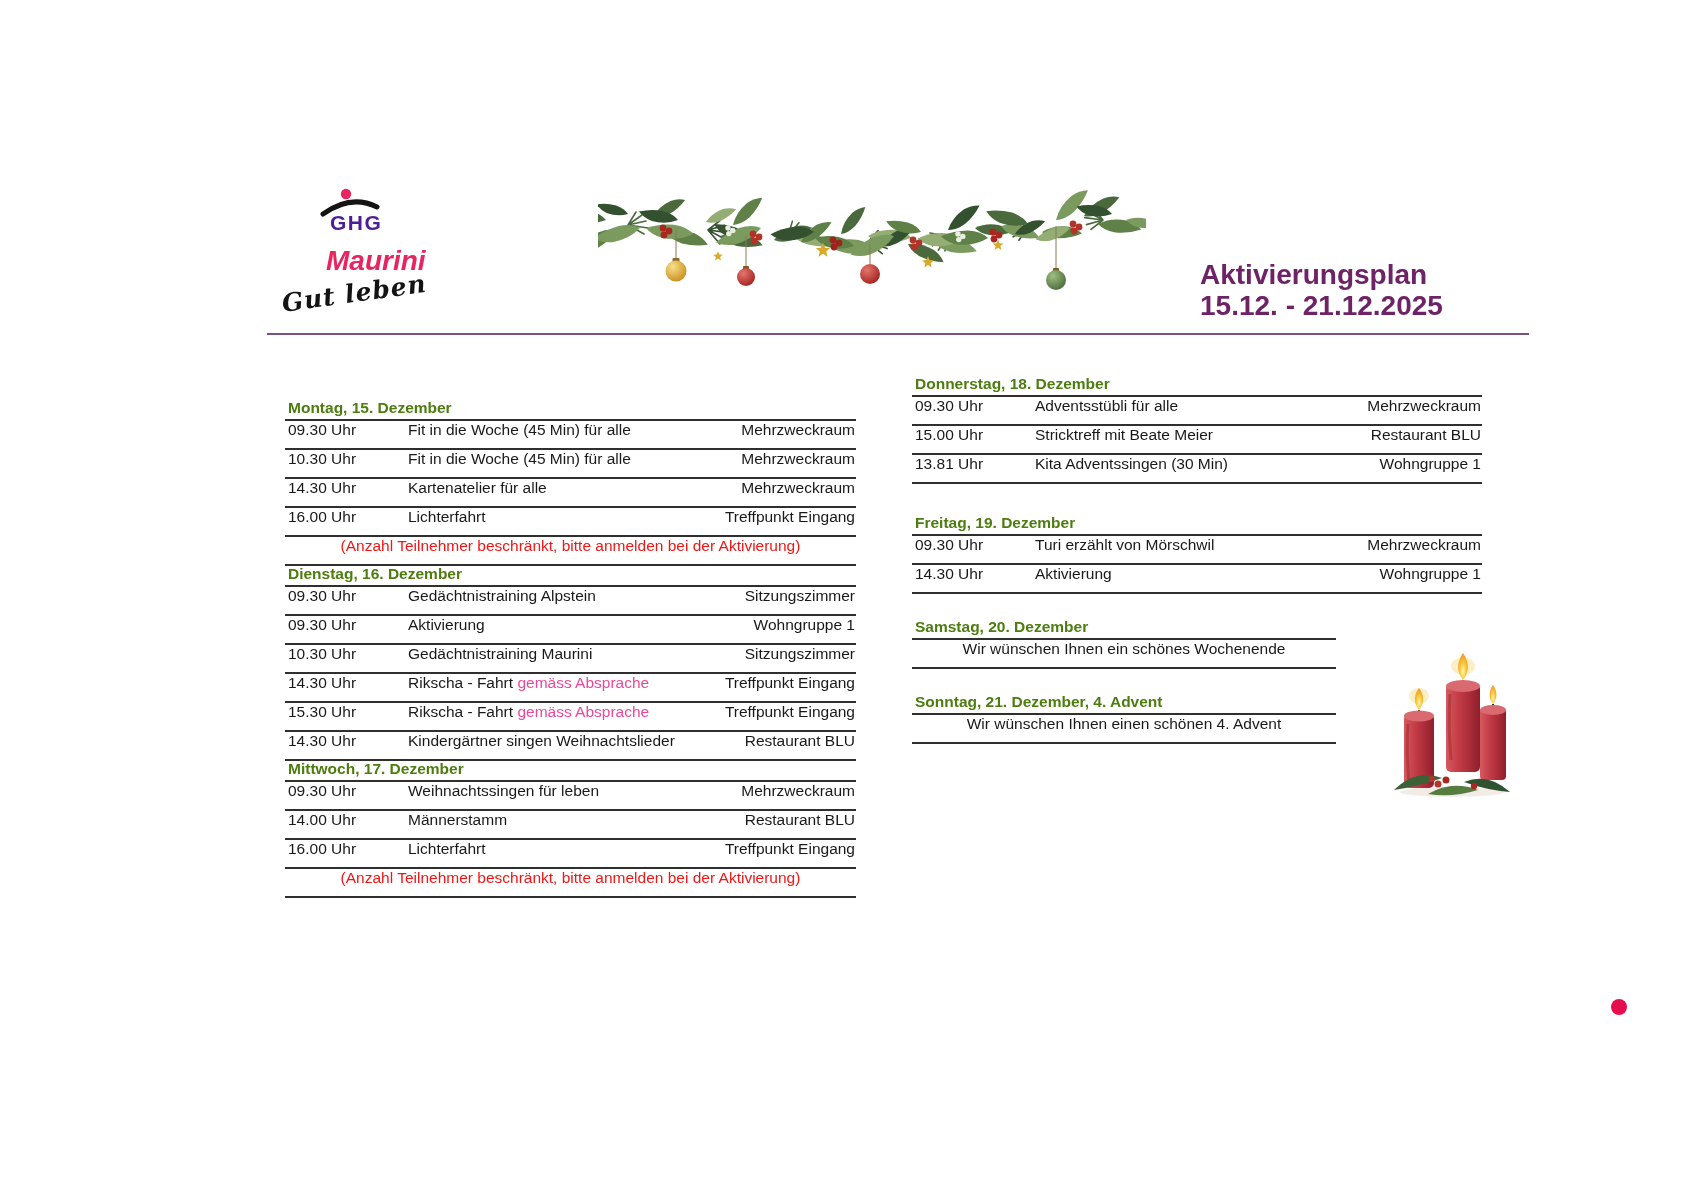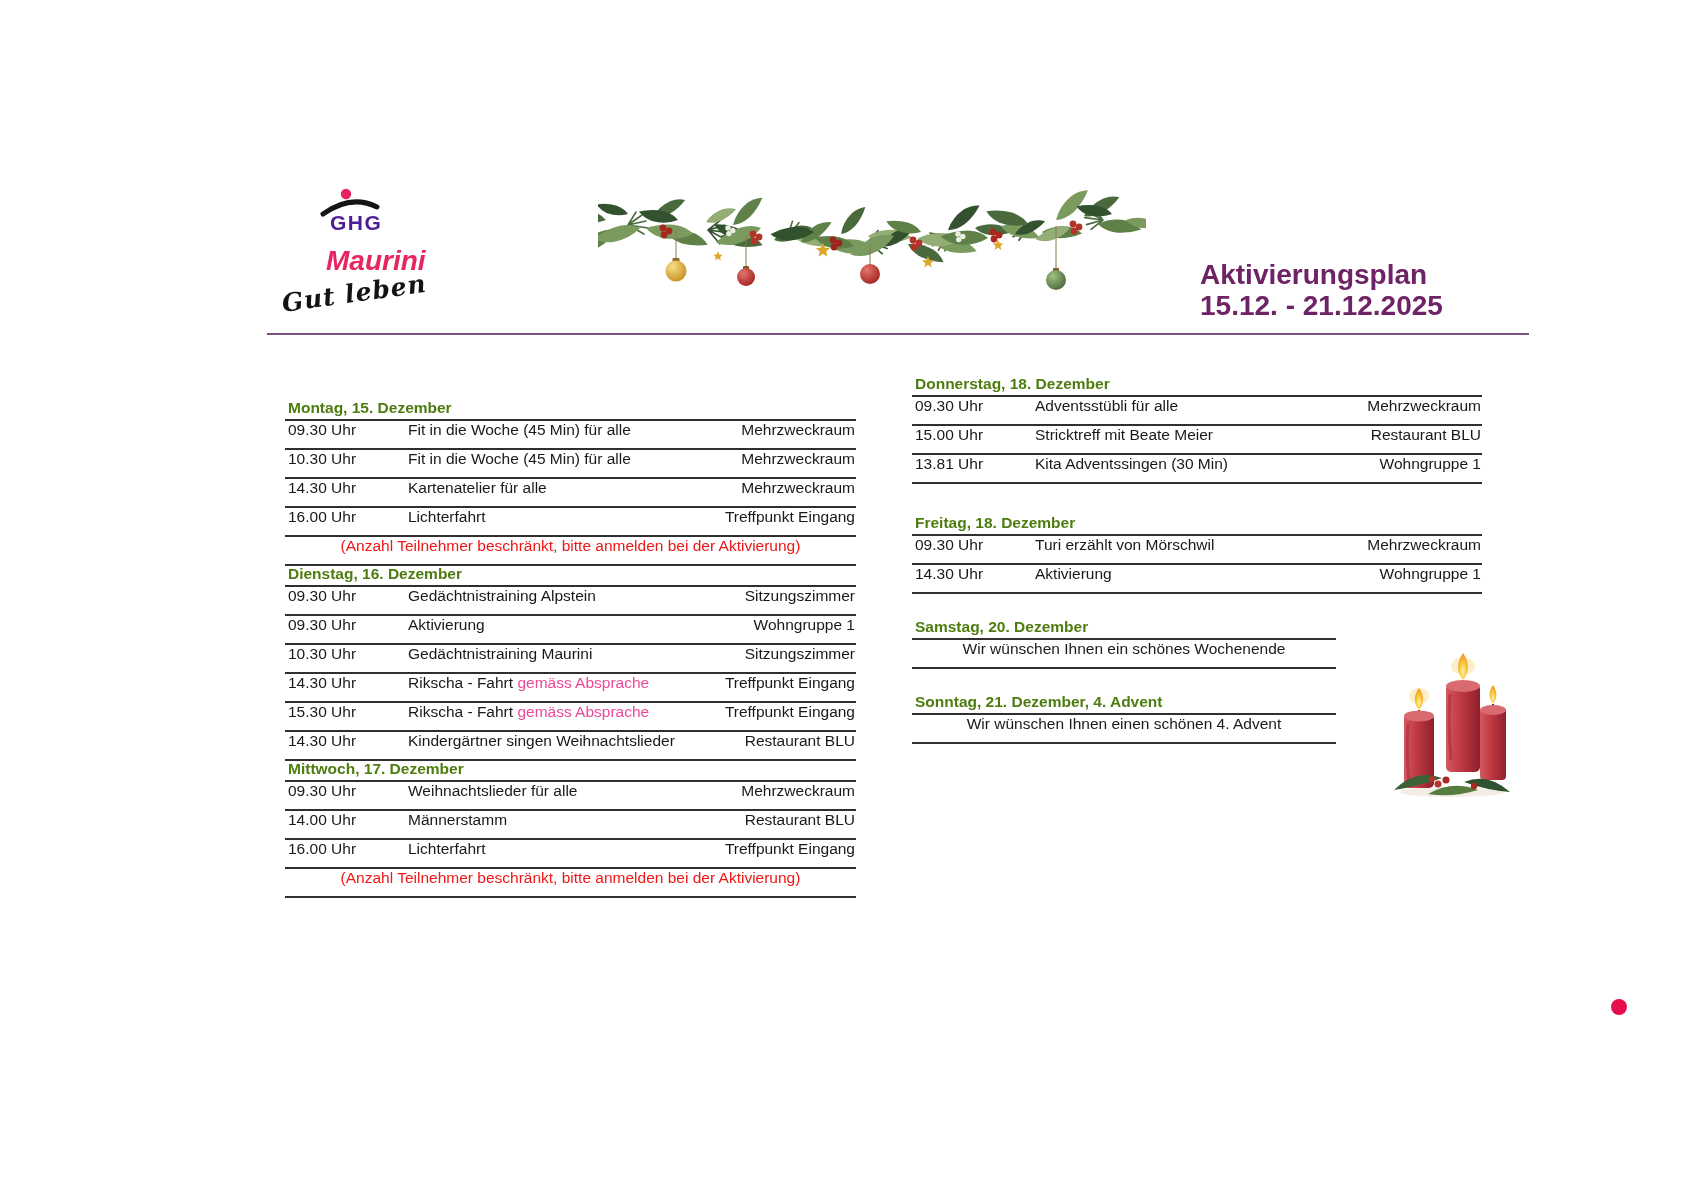--- a/index.html
+++ b/index.html
@@ -220,21 +220,21 @@
       <div class="row">
         <span class="cell time">14.30 Uhr</span>
         <span class="cell activity"><span>Kindergärtner singen Weihnachtslieder</span></span>
         <span class="cell location">Restaurant BLU</span>
       </div>
     </section>
     <section class="day">
       <div class="day-title">Mittwoch, 17. Dezember</div>
       <div class="row">
         <span class="cell time">09.30 Uhr</span>
-        <span class="cell activity"><span>Weihnachtslieder für alle</span></span>
+        <span class="cell activity"><span>Weihnachtssingen für leben</span></span>
         <span class="cell location">Mehrzweckraum</span>
       </div>
       <div class="row">
         <span class="cell time">14.00 Uhr</span>
         <span class="cell activity"><span>Männerstamm</span></span>
         <span class="cell location">Restaurant BLU</span>
       </div>
       <div class="row">
         <span class="cell time">16.00 Uhr</span>
         <span class="cell activity"><span>Lichterfahrt</span></span>
@@ -256,21 +256,21 @@
         <span class="cell activity"><span>Stricktreff mit Beate Meier</span></span>
         <span class="cell location">Restaurant BLU</span>
       </div>
       <div class="row">
         <span class="cell time">13.81 Uhr</span>
         <span class="cell activity"><span>Kita Adventssingen (30 Min)</span></span>
         <span class="cell location">Wohngruppe 1</span>
       </div>
     </section>
     <section class="day">
-      <div class="day-title">Freitag, 18. Dezember</div>
+      <div class="day-title">Freitag, 19. Dezember</div>
       <div class="row">
         <span class="cell time">09.30 Uhr</span>
         <span class="cell activity"><span>Turi erzählt von Mörschwil</span></span>
         <span class="cell location">Mehrzweckraum</span>
       </div>
       <div class="row">
         <span class="cell time">14.30 Uhr</span>
         <span class="cell activity"><span>Aktivierung</span></span>
         <span class="cell location">Wohngruppe 1</span>
       </div>

